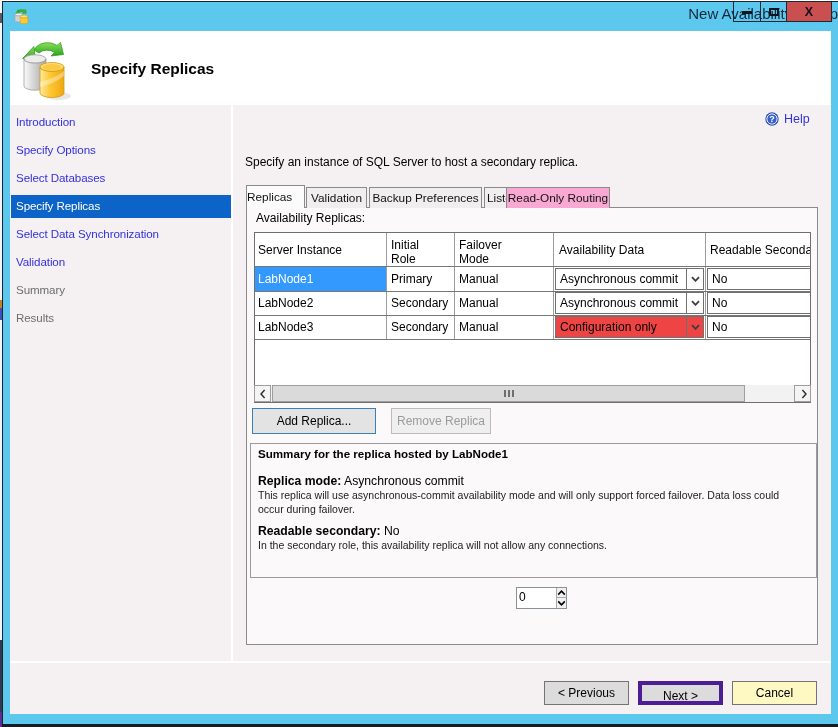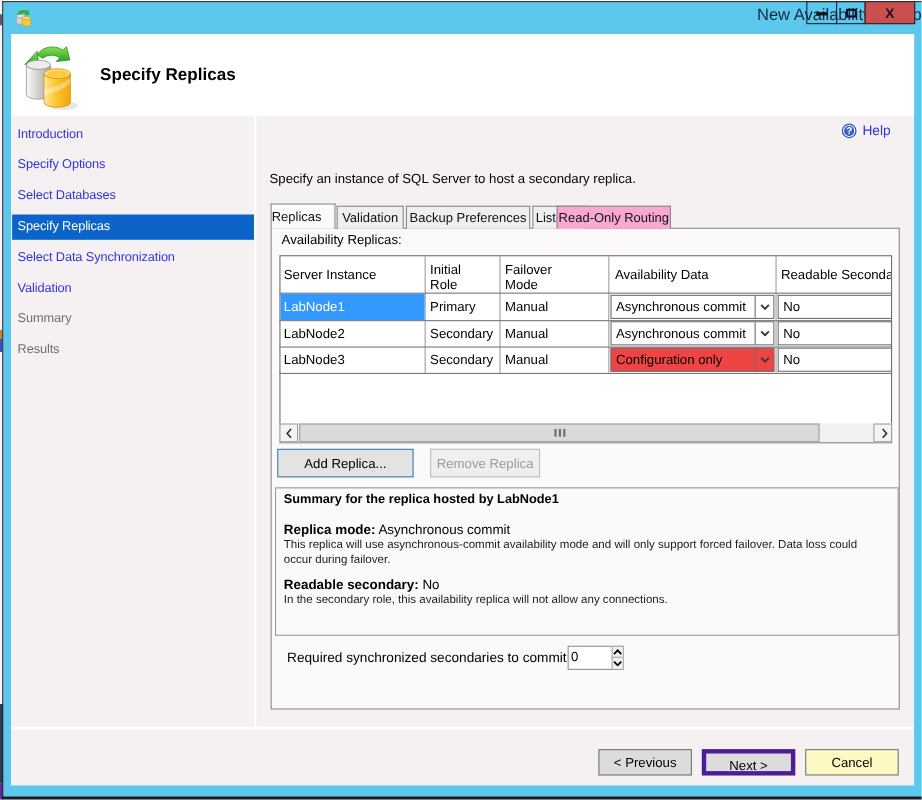--- a/index.html
+++ b/index.html
@@ -188,21 +188,20 @@
 <div class="abs" style="left:391px;top:408px;width:100px;height:26px;border:1px solid #bcbcbc;background:#efefef;text-align:center;font-size:12px;line-height:24px;color:#9b9b9b">Remove Replica</div>
 
 <div class="abs" style="left:250px;top:443px;width:567px;height:135px;border:1px solid #9b9b9b"></div>
 <div class="abs" style="left:258px;top:447px;font-size:11.6px;font-weight:bold;color:#000">Summary for the replica hosted by LabNode1</div>
 <div class="abs" style="left:258px;top:474px;font-size:12.2px;color:#000"><b>Replica mode:</b> Asynchronous commit</div>
 <div class="abs" style="left:258px;top:489px;font-size:10.5px;color:#1c1c1c">This replica will use asynchronous-commit availability mode and will only support forced failover. Data loss could</div>
 <div class="abs" style="left:258px;top:503px;font-size:10.5px;color:#1c1c1c">occur during failover.</div>
 <div class="abs" style="left:258px;top:524px;font-size:12.2px;color:#000"><b>Readable secondary:</b> No</div>
 <div class="abs" style="left:258px;top:539px;font-size:10.5px;color:#1c1c1c">In the secondary role, this availability replica will not allow any connections.</div>
 
-<div class="abs" style="left:261px;top:591px;font-size:12.4px;color:#000">Required synchronized secondaries to commit</div>
 <div class="abs" style="left:516px;top:587px;width:51px;height:22px;border:1px solid #8a9097;background:#fff"></div>
 <div class="abs" style="left:519px;top:590px;font-size:12px;color:#000">0</div>
 <div class="abs" style="left:556px;top:588px;width:10px;height:20px;border-left:1px solid #a8a8a8;background:#f0f0f0"></div>
 <div class="abs" style="left:556px;top:597px;width:10px;height:1px;background:#a8a8a8"></div>
 <svg class="abs" style="left:557px;top:590px" width="9" height="6" viewBox="0 0 9 6">
       <path d="M1.2 4.6 L4.5 1.2 L7.8 4.6" stroke="#000" stroke-width="1.6" fill="none"></path>
     </svg>
 <svg class="abs" style="left:557px;top:600px" width="9" height="6" viewBox="0 0 9 6">
       <path d="M1.2 1.4 L4.5 4.8 L7.8 1.4" stroke="#000" stroke-width="1.6" fill="none"></path>
     </svg>

